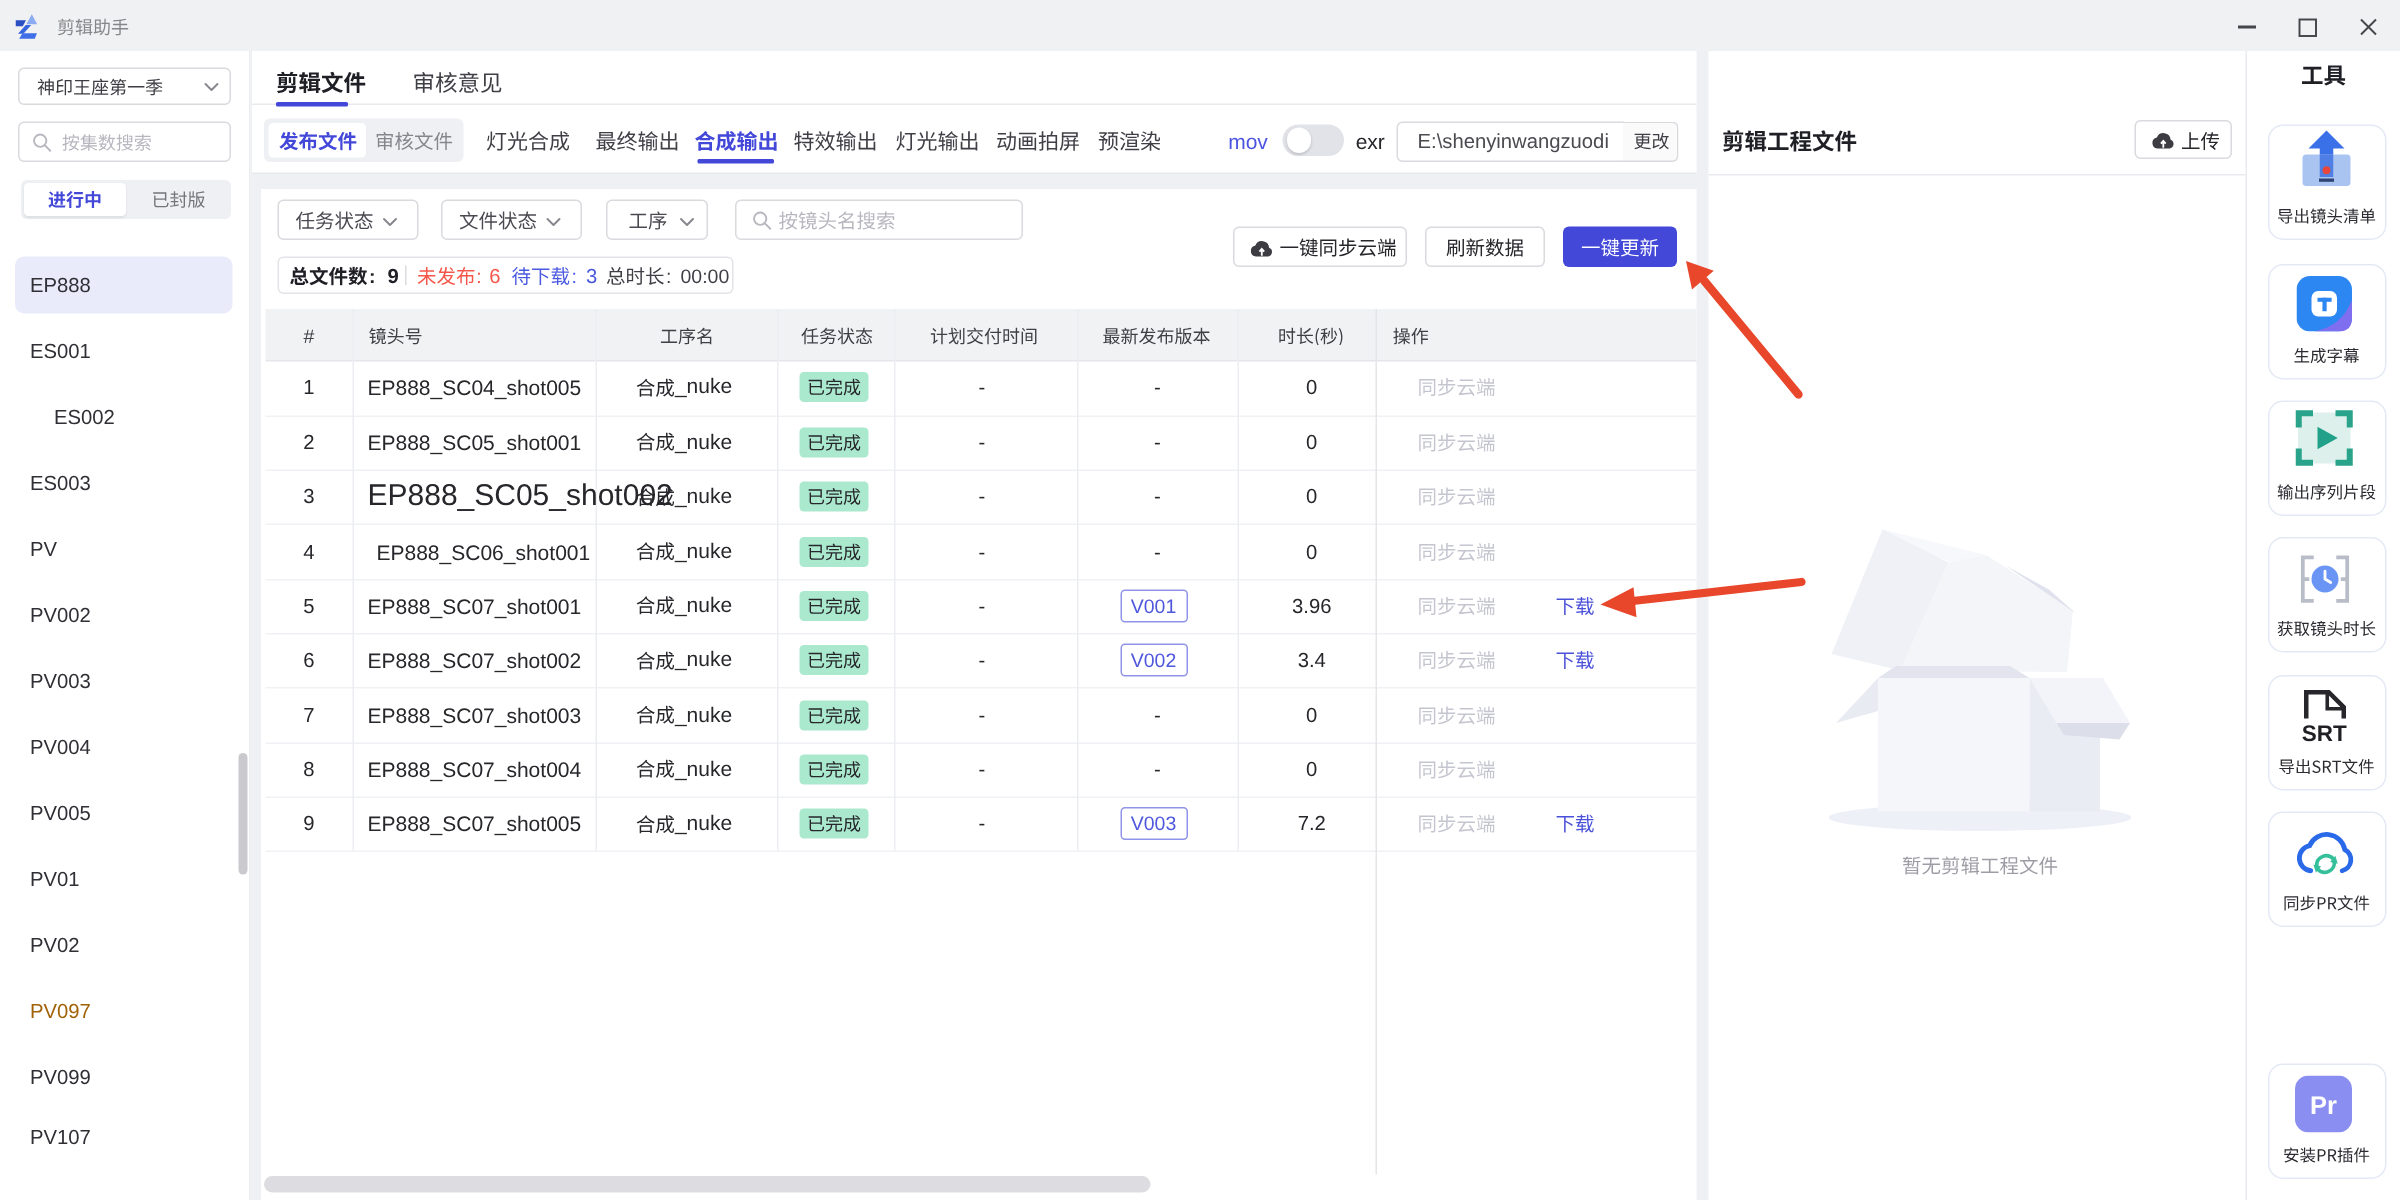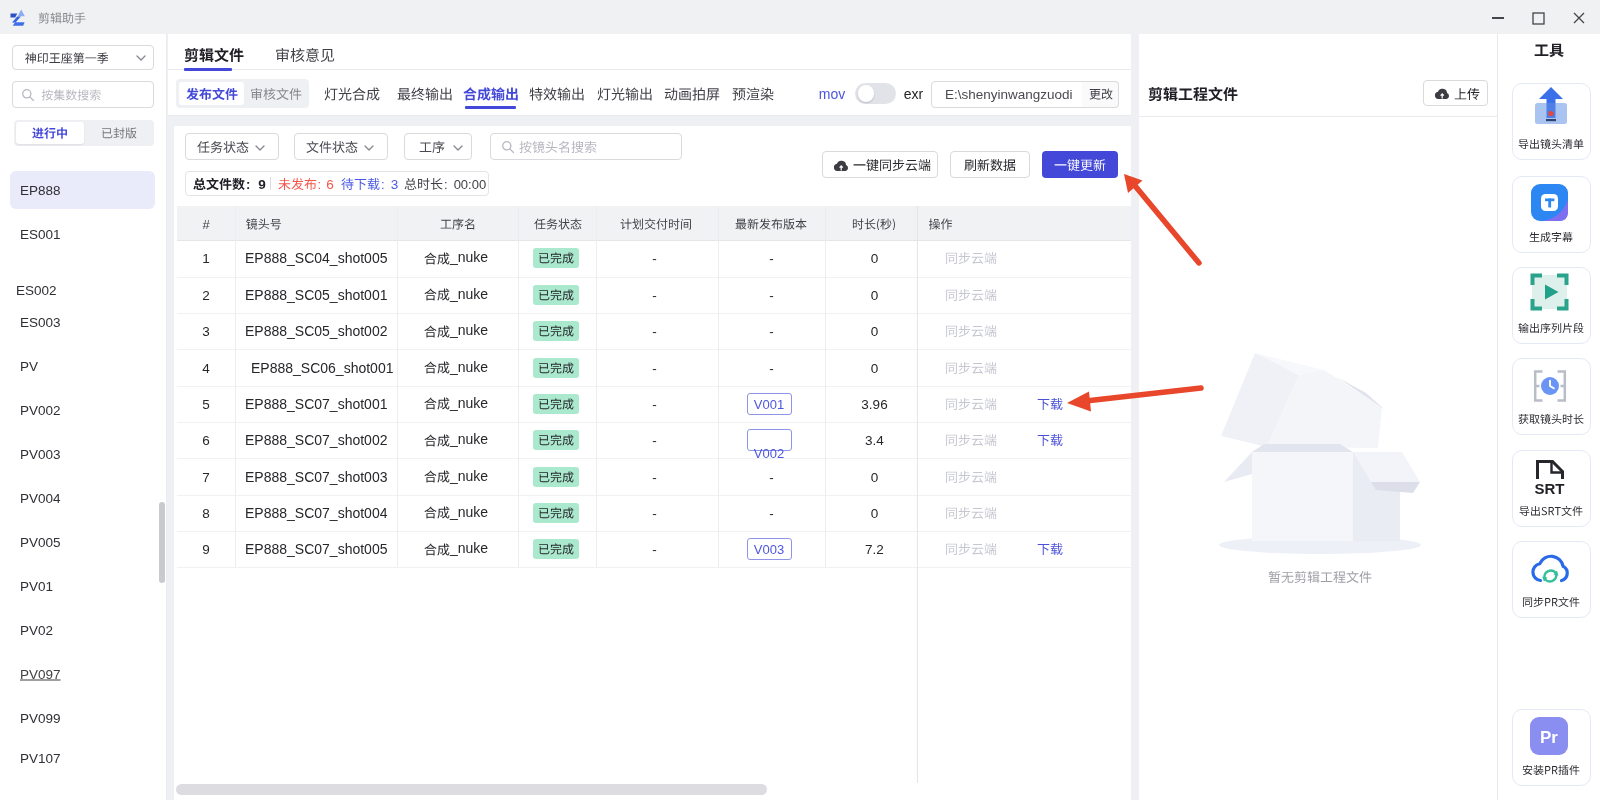--- a/index.html
+++ b/index.html
@@ -124,21 +124,21 @@
       <use href="#g5"></use>
     </svg>
   </div>
 <div class="a" style="left:10px;top:171px;width:145px;height:38px;background:#e9ebfa;border-radius:6px"></div>
 <div class="l" style="left:20px;top:190px;">
     <span style="font-size:13.5px;color:#2f2f35;font-weight:normal;">EP888</span>
   </div>
 <div class="l" style="left:20px;top:234px;">
     <span style="font-size:13.5px;color:#2f2f35;font-weight:normal;">ES001</span>
   </div>
-<div class="l" style="left:16px;top:278px;margin-top:12px;">
+<div class="l" style="left:36px;top:278px;">
     <span style="font-size:13.5px;color:#2f2f35;font-weight:normal;">ES002</span>
   </div>
 <div class="l" style="left:20px;top:322px;">
     <span style="font-size:13.5px;color:#2f2f35;font-weight:normal;">ES003</span>
   </div>
 <div class="l" style="left:20px;top:366px;">
     <span style="font-size:13.5px;color:#2f2f35;font-weight:normal;">PV</span>
   </div>
 <div class="l" style="left:20px;top:410px;">
     <span style="font-size:13.5px;color:#2f2f35;font-weight:normal;">PV002</span>
@@ -152,21 +152,21 @@
 <div class="l" style="left:20px;top:542px;">
     <span style="font-size:13.5px;color:#2f2f35;font-weight:normal;">PV005</span>
   </div>
 <div class="l" style="left:20px;top:586px;">
     <span style="font-size:13.5px;color:#2f2f35;font-weight:normal;">PV01</span>
   </div>
 <div class="l" style="left:20px;top:630px;">
     <span style="font-size:13.5px;color:#2f2f35;font-weight:normal;">PV02</span>
   </div>
 <div class="l" style="left:20px;top:674px;">
-    <span style="font-size:13.5px;color:#404040;font-weight:normal;text-decoration:underline;">PV097</span>
+    <span style="font-size:13.5px;color:#a16207;font-weight:normal;">PV097</span>
   </div>
 <div class="l" style="left:20px;top:718px;">
     <span style="font-size:13.5px;color:#2f2f35;font-weight:normal;">PV099</span>
   </div>
 <div class="l" style="left:20px;top:758px;">
     <span style="font-size:13.5px;color:#2f2f35;font-weight:normal;">PV107</span>
   </div>
 <div class="a" style="left:159px;top:502px;width:6px;height:81px;background:#c9c9ce;border-radius:3px"></div>
 <div class="l" style="left:184px;top:55px;">
     <svg class="tt" width="60.0" height="15" viewBox="0 -880 4000 1000" fill="#1f1f26">
@@ -459,21 +459,21 @@
   </div>
 <div class="c" style="left:970.5px;top:294.82500000000005px;">
     <svg class="tt" width="52.0" height="13" viewBox="0 -880 4000 1000" fill="#c4c5cf">
       <use href="#g37"></use>
     </svg>
   </div>
 <div class="c" style="left:206px;top:331.175px;">
     <span style="font-size:13.5px;color:#26262b;font-weight:normal;">3</span>
   </div>
 <div class="l" style="left:245px;top:331.175px;">
-    <span style="font-size:14px;color:#26262b;font-weight:normal;">EP888_SC05_shot002</span>
+    <span style="font-size:20px;color:#26262b;font-weight:normal;">EP888_SC05_shot002</span>
   </div>
 <div class="c" style="left:456px;top:331.175px;">
     <svg class="tt" width="26.0" height="13" viewBox="0 -880 2000 1000" fill="#26262b">
       <use href="#g35"></use>
     </svg>
     <span style="font-size:14px;color:#26262b;font-weight:normal;position:relative;top:-1px">_nuke</span>
   </div>
 <div class="a" style="left:532.5px;top:321.175px;width:46px;height:20px;background:#abe9cf;border-radius:3px"></div>
 <div class="c" style="left:555.5px;top:331.175px;">
     <svg class="tt" width="37.5" height="12" viewBox="0 -880 3000 1000" fill="#26262b">
@@ -579,21 +579,21 @@
 <div class="a" style="left:532.5px;top:430.225px;width:46px;height:20px;background:#abe9cf;border-radius:3px"></div>
 <div class="c" style="left:555.5px;top:440.225px;">
     <svg class="tt" width="37.5" height="12" viewBox="0 -880 3000 1000" fill="#26262b">
       <use href="#g36"></use>
     </svg>
   </div>
 <div class="c" style="left:654.5px;top:440.225px;">
     <span style="font-size:13.5px;color:#26262b;font-weight:normal;">-</span>
   </div>
 <div class="a" style="left:746.5px;top:429.225px;width:45px;height:22px;background:#fff;border:1px solid #8f94e8;border-radius:3px"></div>
-<div class="c" style="left:769px;top:440.225px;margin-top:13px;">
+<div class="c" style="left:769px;top:440.225px;">
     <span style="font-size:13px;color:#4e57dd;font-weight:normal;">V002</span>
   </div>
 <div class="c" style="left:874.5px;top:440.225px;">
     <span style="font-size:13.5px;color:#26262b;font-weight:normal;">3.4</span>
   </div>
 <div class="c" style="left:970.5px;top:440.225px;">
     <svg class="tt" width="52.0" height="13" viewBox="0 -880 4000 1000" fill="#c4c5cf">
       <use href="#g37"></use>
     </svg>
   </div>

